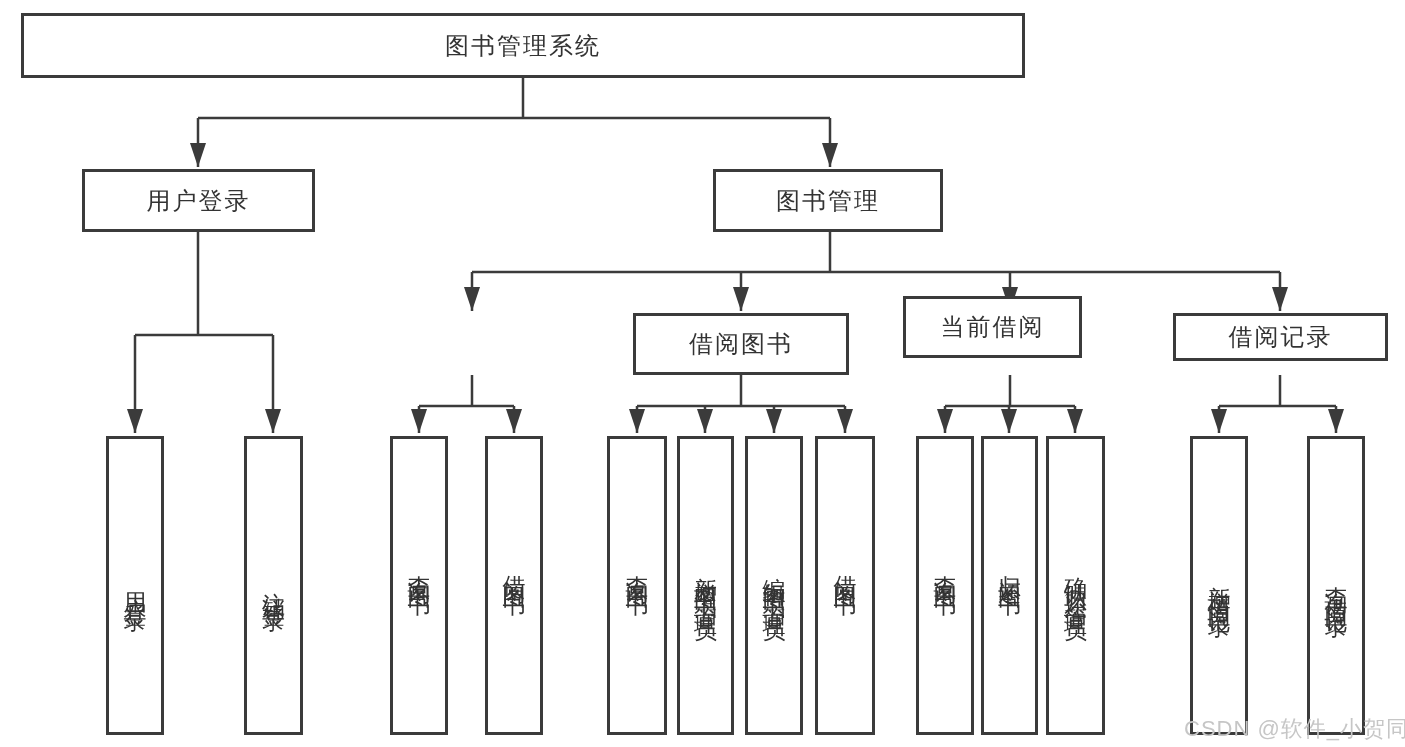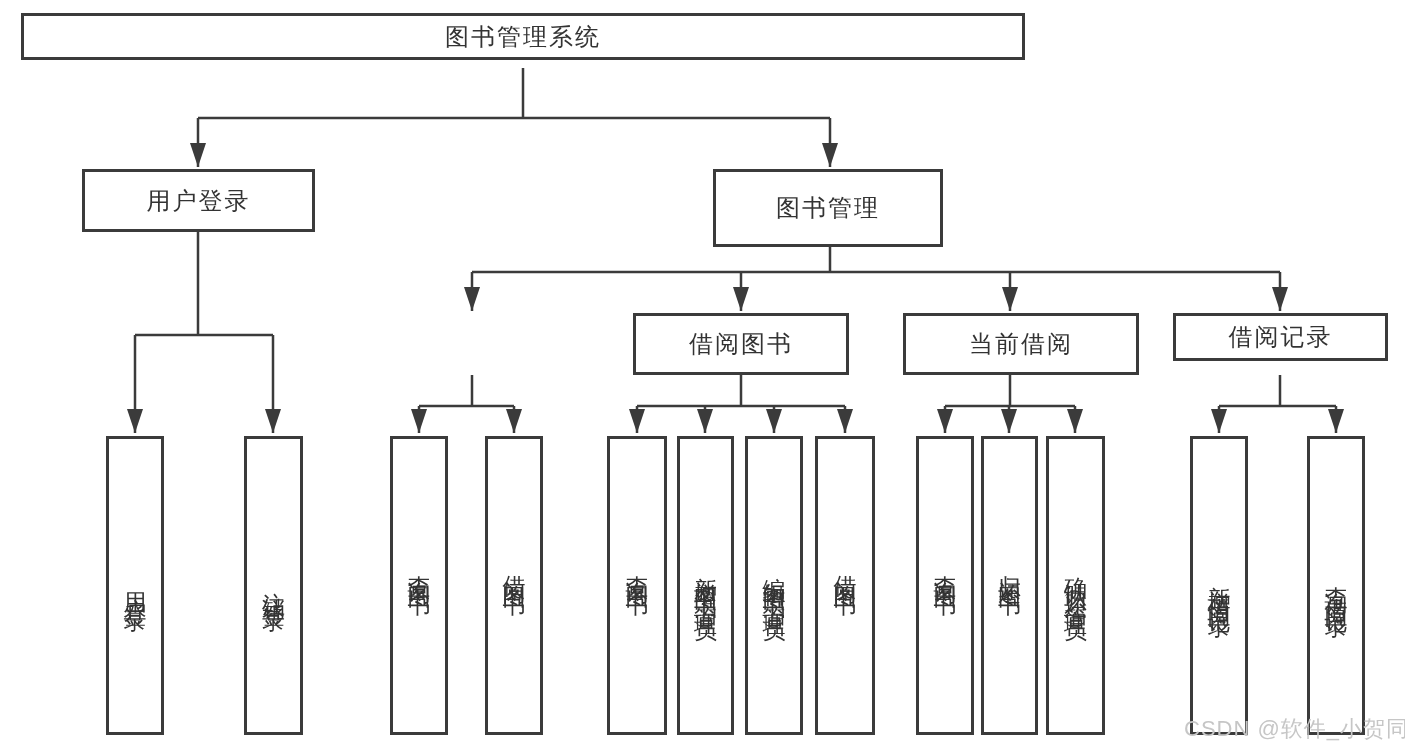--- a/index.html
+++ b/index.html
@@ -63,35 +63,35 @@
     <path d="M1010,375 V406 M945,406 H1075" stroke="#3b3b3b" stroke-width="2.5" fill="none"></path>
     <line x1="945" y1="406" x2="945" y2="433" stroke="#3b3b3b" stroke-width="2.5" marker-end="url(#arw)"></line>
     <line x1="1009" y1="406" x2="1009" y2="433" stroke="#3b3b3b" stroke-width="2.5" marker-end="url(#arw)"></line>
     <line x1="1075" y1="406" x2="1075" y2="433" stroke="#3b3b3b" stroke-width="2.5" marker-end="url(#arw)"></line>
 
     <path d="M1280,375 V406 M1219,406 H1336" stroke="#3b3b3b" stroke-width="2.5" fill="none"></path>
     <line x1="1219" y1="406" x2="1219" y2="433" stroke="#3b3b3b" stroke-width="2.5" marker-end="url(#arw)"></line>
     <line x1="1336" y1="406" x2="1336" y2="433" stroke="#3b3b3b" stroke-width="2.5" marker-end="url(#arw)"></line>
   </svg>
 
-  <div class="node hnode" style="left:21px;top:13px;width:1004px;height:47px">
+  <div class="node hnode" style="left:21px;top:13px;width:1004px;height:65px">
     <span>图书管理系统</span>
   </div>
 
   <div class="node hnode" style="left:82px;top:169px;width:233px;height:63px">
     <span>用户登录</span>
   </div>
-  <div class="node hnode" style="left:713px;top:169px;width:230px;height:78px">
+  <div class="node hnode" style="left:713px;top:169px;width:230px;height:63px">
     <span>图书管理</span>
   </div>
 
   <div class="node hnode" style="left:633px;top:313px;width:216px;height:62px">
     <span>借阅图书</span>
   </div>
-  <div class="node hnode" style="left:903px;top:313px;width:236px;height:62px">
+  <div class="node hnode" style="left:903px;top:296px;width:179px;height:62px">
     <span>当前借阅</span>
   </div>
   <div class="node hnode" style="left:1173px;top:313px;width:215px;height:48px">
     <span>借阅记录</span>
   </div>
 
   <div class="node vnode" style="left:106px;top:436px;width:58px;height:299px">
     <span>用户登录</span>
   </div>
   <div class="node vnode" style="left:244px;top:436px;width:59px;height:299px">

